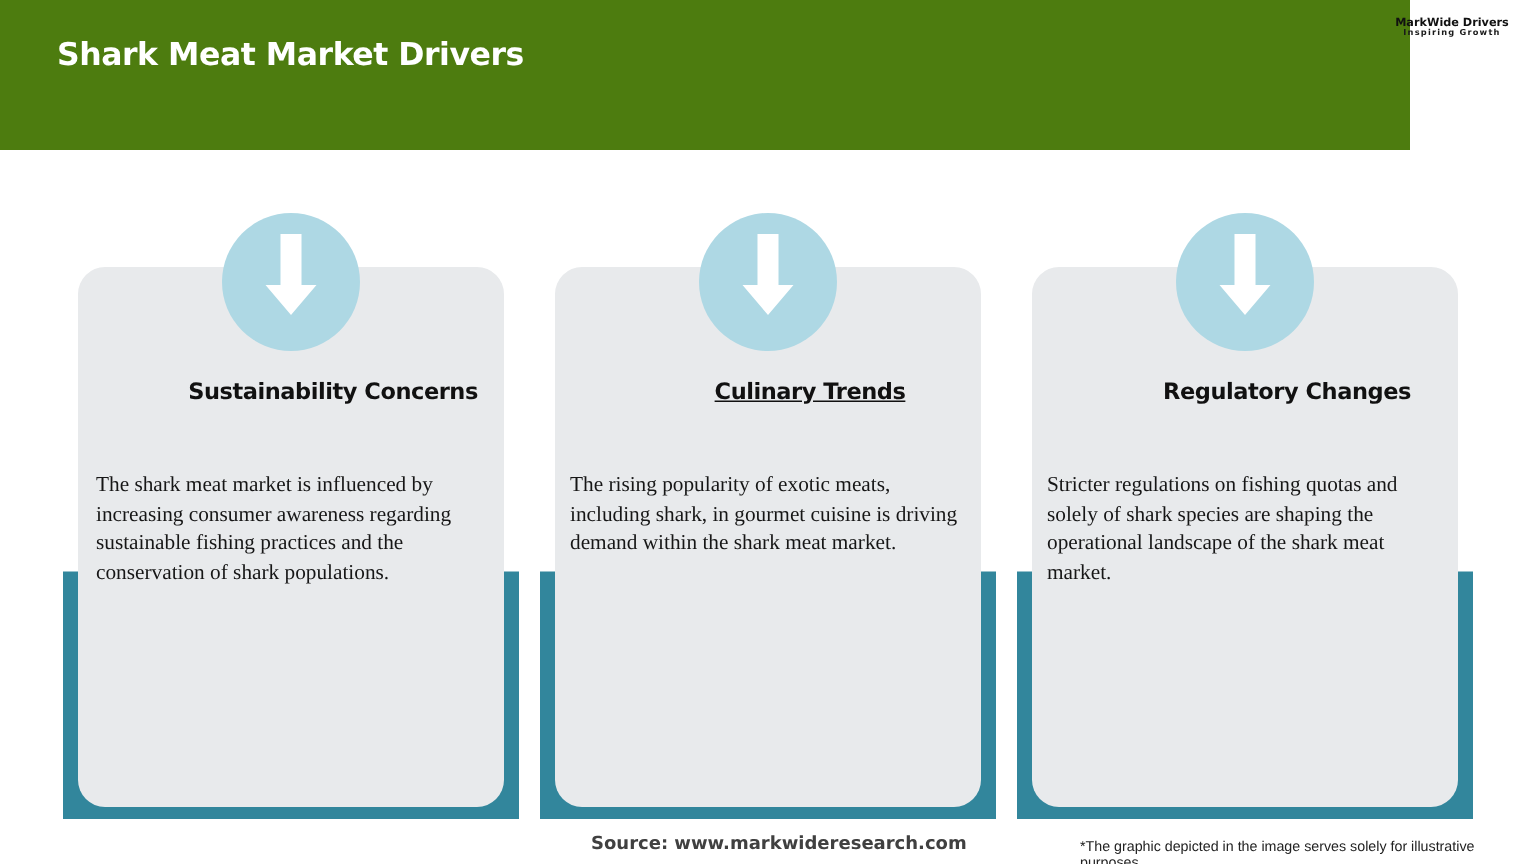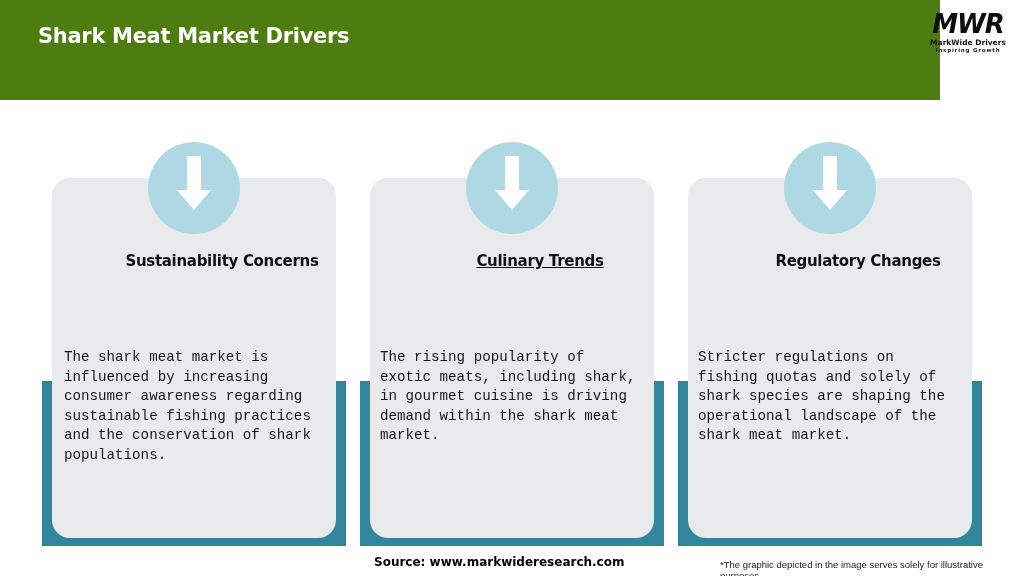--- a/index.html
+++ b/index.html
@@ -45,43 +45,42 @@
       border-radius: 50%; background: #aed8e4;
     }
     .icon-circle svg { position: absolute; left: 0; top: 0; width: 92px; height: 92px; }
 
     .card-title {
       position: absolute; top: 252px; width: 340px; text-align: center;
       font-family: "DejaVu Sans", sans-serif; font-weight: bold;
       font-size: 15px; color: #111111; letter-spacing: -0.3px;
     }
     .card-body {
-      position: absolute; top: 348px; width: 262px;
-      font-family: Liberation Mono, monospace; font-size: 14.2px;
+      position: absolute; top: 314px; width: 262px;
+      font-family: Liberation Serif, serif; font-size: 14.2px;
       line-height: 19.5px; color: #161616;
     }
 
     .source {
-      position: absolute; left: 374px; top: 555px;
+      position: absolute; left: 394px; top: 555px;
       font-family: "DejaVu Sans", sans-serif; font-weight: bold;
-      font-size: 12px; color: #000000;
+      font-size: 12px; color: #404040;
     }
     .disclaimer {
       position: absolute; left: 720px; top: 559px;
       font-family: "Liberation Sans", sans-serif;
       font-size: 9.5px; color: #222222;
     }
   </style>
 </head>
 <body>
 
 <div class="header">
   <div class="header-title">Shark Meat Market Drivers</div>
   <div class="logo">
-    <span class="logo-mark">MWR</span>
     <span class="logo-name">MarkWide Drivers</span>
     <span class="logo-tag">Inspiring Growth</span>
   </div>
 </div>
 
 <div class="card-backing" style="left:42px;"></div>
 <div class="card" style="left:52px;"></div>
 <div class="icon-circle" style="left:148px;">
   <svg viewBox="0 0 92 92">
     <polygon points="39,14 53,14 53,48 63,48 46,68 29,48 39,48" fill="#ffffff"></polygon>

